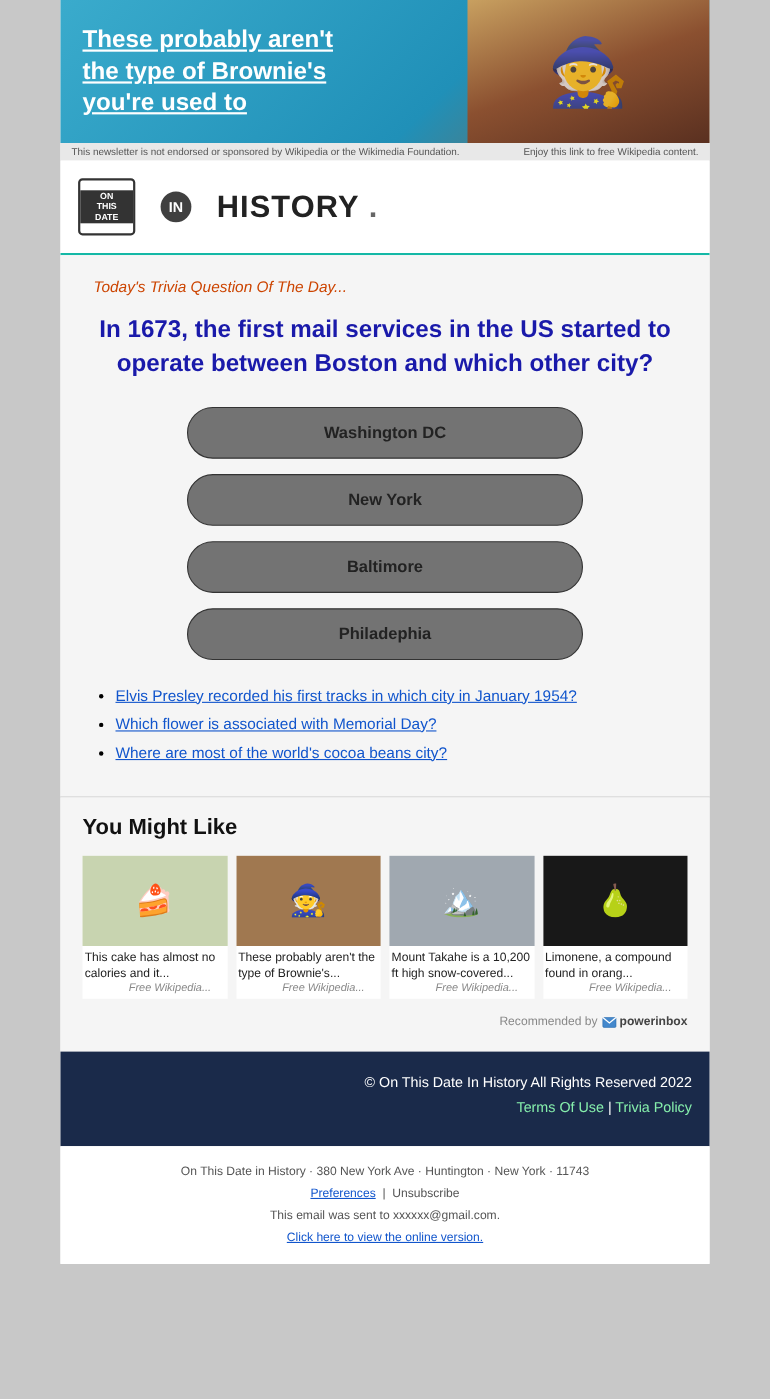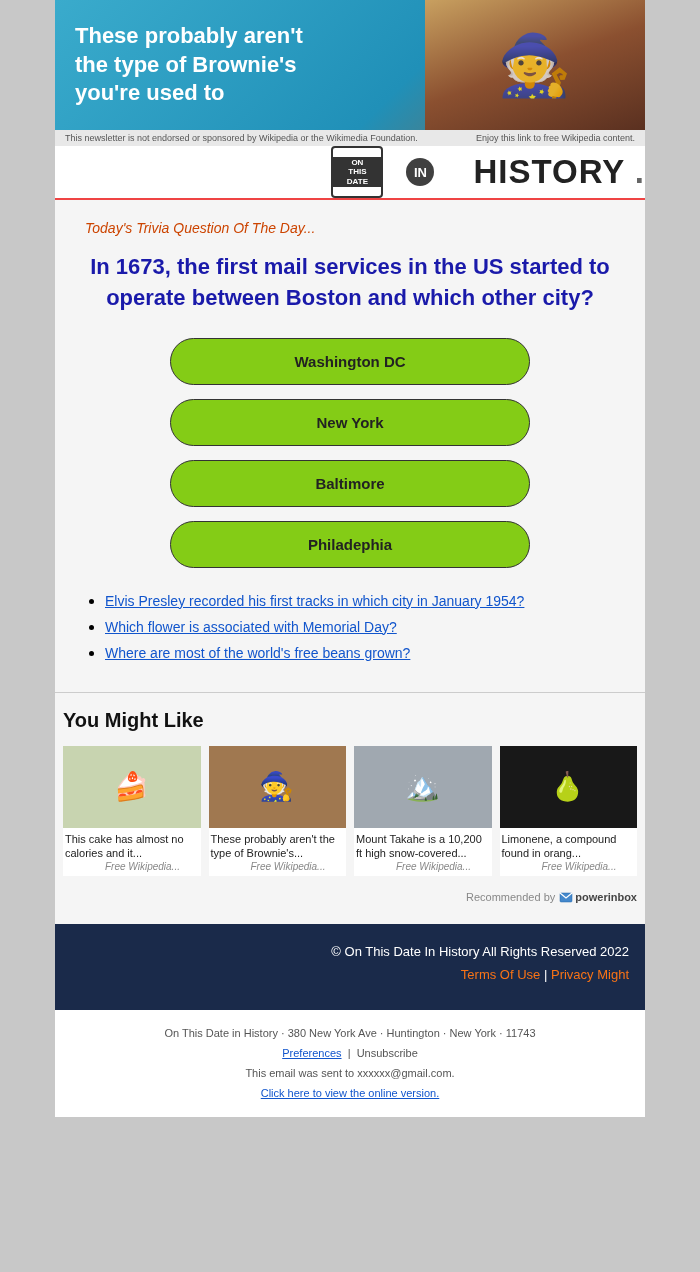--- a/index.html
+++ b/index.html
@@ -27,20 +27,21 @@
       align-items: center;
       padding: 16px 20px;
     }
     .banner-text {
       color: white;
       font-size: 22px;
       font-weight: bold;
       line-height: 1.3;
       max-width: 260px;
       z-index: 2;
+      text-decoration: underline;
     }
     .banner-illustration {
       position: absolute;
       right: 0;
       top: 0;
       width: 220px;
       height: 130px;
       background: linear-gradient(160deg, #c8a060 0%, #8b5030 50%, #5a3020 100%);
       display: flex;
       align-items: center;
@@ -57,24 +58,24 @@
       font-size: 9px;
       color: #555;
       padding: 3px 10px;
       display: flex;
       justify-content: space-between;
     }
 
     
     .logo-area {
       background: #ffffff;
-      border-bottom: 2px solid #ef4444;
-      padding: 0;
-      display: flex;
-      justify-content: flex-end;
+      border-bottom: 2px solid #14b8a6;
+      padding: 16px;
+      display: flex;
+      justify-content: flex-start;
       align-items: center;
     }
     .logo-box {
       display: flex;
       align-items: center;
       gap: 4px;
     }
     .logo-calendar {
       width: 52px;
       height: 52px;
@@ -107,25 +108,24 @@
       border-radius: 50%;
       color: white;
       font-size: 13px;
       font-weight: bold;
       display: flex;
       align-items: center;
       justify-content: center;
       margin: 0 19px;
     }
     .logo-history {
-      font-size: 33px;
+      font-size: 28px;
       font-weight: bold;
       color: #222;
       letter-spacing: 1px;
-      margin-left: 16px;
     }
     .logo-history span {
       color: #222;
     }
     .logo-history::after {
       content: '.';
       color: #666;
     }
 
     
@@ -150,21 +150,21 @@
       line-height: 1.4;
     }
 
     .answer-btn {
       display: block;
       width: 360px;
       margin: 0 auto 14px auto;
       padding: 14px 20px;
       border: 1.5px solid #333;
       border-radius: 30px;
-      background: #84cc16;
+      background: #737373;
       text-align: center;
       font-size: 15px;
       font-weight: bold;
       color: #222;
       cursor: pointer;
     }
 
     
     .more-trivia {
       margin: 24px 0 10px 20px;
@@ -182,21 +182,21 @@
     
     .section-divider {
       border: none;
       border-top: 1px solid #cccccc;
       margin: 0;
     }
 
     
     .you-might-like {
       background: #f5f5f5;
-      padding: 16px 8px;
+      padding: 16px 20px;
     }
     .you-might-like-title {
       font-size: 20px;
       font-weight: bold;
       color: #111;
       margin-bottom: 14px;
     }
     .cards-row {
       display: flex;
       gap: 8px;
@@ -252,21 +252,21 @@
       background: #1a2a4a;
       color: white;
       text-align: right;
       padding: 20px 16px;
     }
     .footer-dark p {
       font-size: 13px;
       margin-bottom: 8px;
     }
     .footer-dark a {
-      color: #f97316;
+      color: #86efac;
       text-decoration: none;
     }
     .footer-legal {
       background: white;
       text-align: center;
       padding: 14px 32px;
       font-size: 11px;
       color: #555;
       line-height: 1.8;
     }
@@ -315,21 +315,21 @@
     </div>
 
     <ul class="more-trivia">
       <li>
         <a href="#">Elvis Presley recorded his first tracks in which city in January 1954?</a>
       </li>
       <li>
         <a href="#">Which flower is associated with Memorial Day?</a>
       </li>
       <li>
-        <a href="#">Where are most of the world's free beans grown?</a>
+        <a href="#">Where are most of the world's cocoa beans city?</a>
       </li>
     </ul>
   </div>
 
   <hr class="section-divider">
 
   <div class="you-might-like">
     <div class="you-might-like-title">You Might Like</div>
     <div class="cards-row">
 
@@ -369,21 +369,21 @@
         <span>powerinbox</span>
       </span>
     </div>
   </div>
 
   <div class="footer-dark">
     <p>© On This Date In History All Rights Reserved 2022</p>
     <p>
       <a href="#">Terms Of Use</a>
       <span>|</span>
-      <a href="#">Privacy Might</a>
+      <a href="#">Trivia Policy</a>
     </p>
   </div>
 
   <div class="footer-legal">
     <p>On This Date in History · 380 New York Ave · Huntington · New York · 11743</p>
     <p>
       <a href="#">Preferences</a>
       &nbsp;|&nbsp;
       <span>Unsubscribe</span>
     </p>

